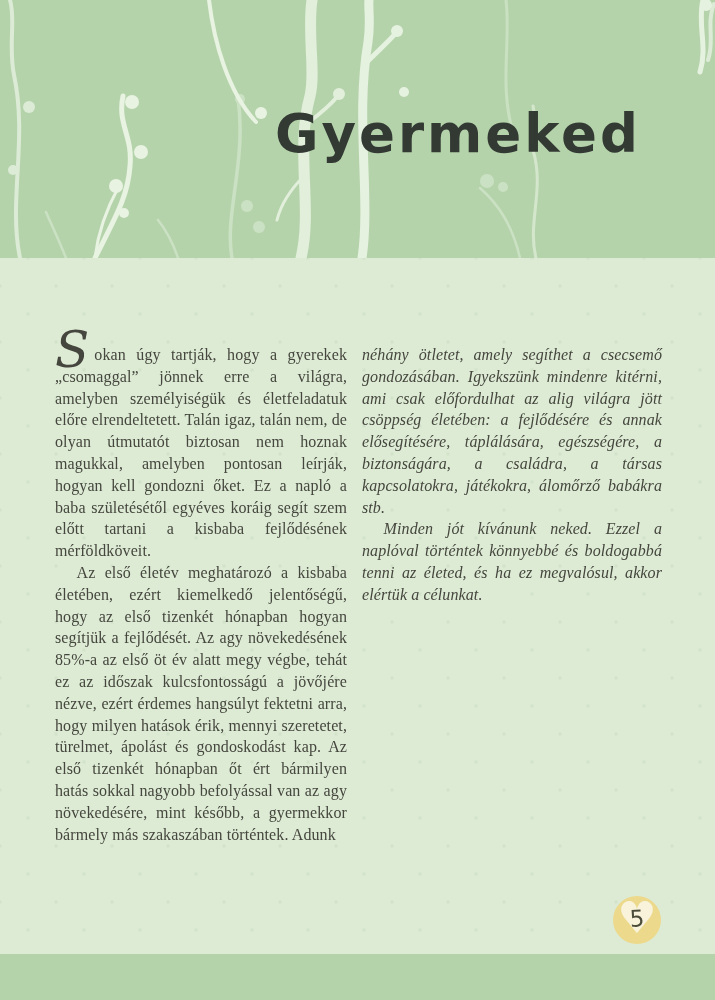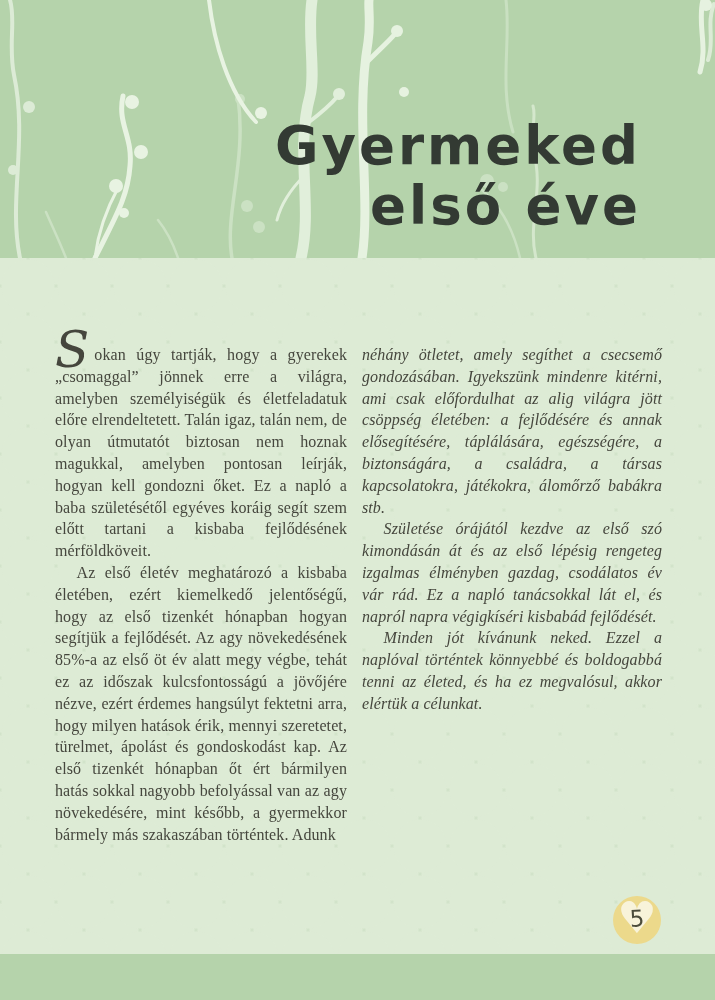--- a/index.html
+++ b/index.html
@@ -30,21 +30,20 @@
   .title{
     position:absolute;
     top:104px;right:74px;
     text-align:right;
     font-family:"DejaVu Sans", cursive;
     font-size:53px;
     line-height:60px;
     letter-spacing:3px;
     color:var(--title-ink,#333a33);
     white-space:nowrap;
-    margin-top:12px;
   }
   
   .body-area{
     position:absolute;top:258px;left:0;
     width:715px;height:696px;
     background-color:var(--body-base,#d2e3ca);
     background-image:
       radial-gradient(circle, var(--body-circle,#ddebd5) 26px, transparent 27px),
       radial-gradient(circle, var(--body-circle,#ddebd5) 26px, transparent 27px);
     background-size:56px 56px;
@@ -157,33 +156,31 @@
         <circle cx="503" cy="187" r="5" fill="#cbe1c3" stroke="none"></circle>
 
         <path d="M703 0 C697 24 708 46 700 72" stroke="#e6f2e0" stroke-width="5"></path>
         <path d="M714 4 C706 24 715 40 708 60" stroke="#dcebd6" stroke-width="4"></path>
         <circle cx="706" cy="5" r="6" fill="#e6f2e0" stroke="none"></circle>
       </g>
     </svg>
 
     <h1 class="title">
       <span>Gyermeked</span><br>
-      <span>első éve</span>
     </h1>
   </header>
 
   <main class="body-area">
     <div class="columns">
       <div class="col left">
         <p class="p"><span class="dropcap">S</span><span>okan úgy tartják, hogy a gyerekek „csomaggal” jönnek erre a világra, amelyben személyiségük és életfeladatuk előre elrendeltetett. Talán igaz, talán nem, de olyan útmutatót biztosan nem hoznak magukkal, amelyben pontosan leírják, hogyan kell gondozni őket. Ez a napló a baba születésétől egyéves koráig segít szem előtt tartani a kisbaba fejlődésének mérföldköveit.</span></p>
         <p class="p indent">Az első életév meghatározó a kisbaba életében, ezért kiemelkedő jelentőségű, hogy az első tizenkét hónapban hogyan segítjük a fejlődését. Az agy növekedésének 85%-a az első öt év alatt megy végbe, tehát ez az időszak kulcsfontosságú a jövőjére nézve, ezért érdemes hangsúlyt fektetni arra, hogy milyen hatások érik, mennyi szeretetet, türelmet, ápolást és gondoskodást kap. Az első tizenkét hónapban őt ért bármilyen hatás sokkal nagyobb befolyással van az agy növekedésére, mint később, a gyermekkor bármely más szakaszában történtek. Adunk</p>
       </div>
       <div class="col right">
         <p class="p">néhány ötletet, amely segíthet a csecsemő gondozásában. Igyekszünk mindenre kitérni, ami csak előfordulhat az alig világra jött csöppség életében: a fejlődésére és annak elősegítésére, táplálására, egészségére, a biztonságára, a családra, a társas kapcsolatokra, játékokra, álomőrző babákra stb.</p>
-        <p class="p indent">Születése órájától kezdve az első szó kimondásán át és az első lépésig rengeteg izgalmas élményben gazdag, csodálatos év vár rád. Ez a napló tanácsokkal lát el, és napról napra végigkíséri kisbabád fejlődését.</p>
         <p class="p indent">Minden jót kívánunk neked. Ezzel a naplóval történtek könnyebbé és boldogabbá tenni az életed, és ha ez megvalósul, akkor elértük a célunkat.</p>
       </div>
     </div>
 
     <div class="pagenum">
       <span class="pn-circle"></span>
       <span class="pn-heart">♥</span>
       <span class="pn-num">5</span>
     </div>
   </main>

